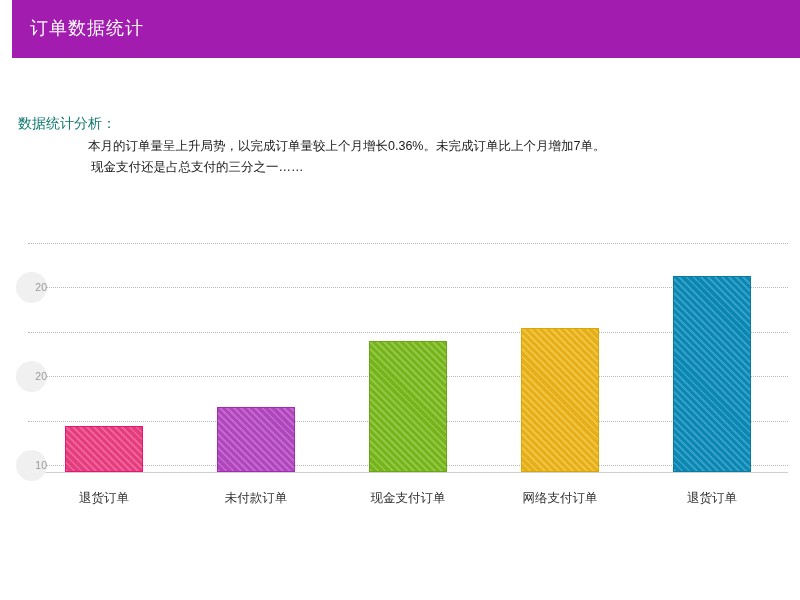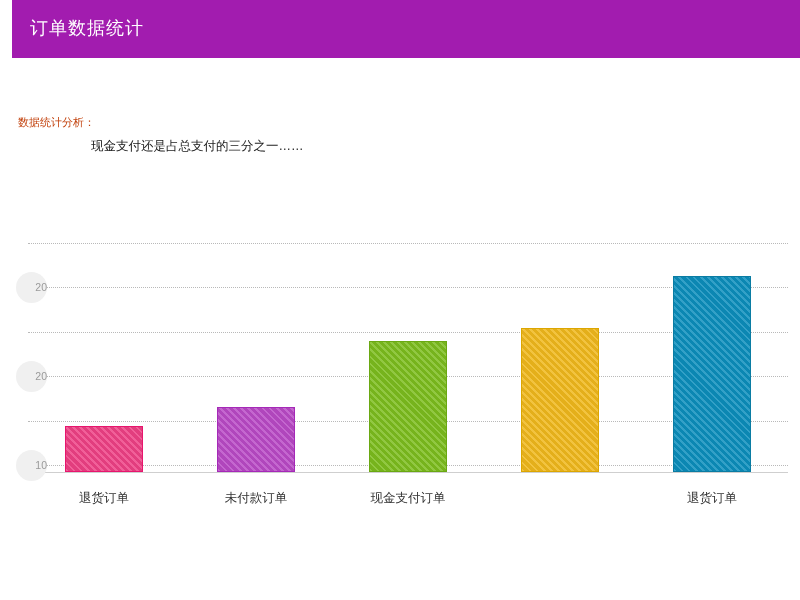--- a/index.html
+++ b/index.html
@@ -40,22 +40,22 @@
   .analysis {
     position: absolute;
     left: 0;
     top: 110px;
     width: 800px;
   }
   .analysis-label {
     position: absolute;
     left: 18px;
     top: 5px;
-    font-size: 11px;
-    color: #c2410c;
+    font-size: 14px;
+    color: #0f766e;
     white-space: nowrap;
   }
   .analysis-body {
     position: absolute;
     left: 88px;
     top: 26px;
     width: 700px;
     font-size: 12.5px;
     color: #1a1a1a;
     line-height: 21px;
@@ -143,20 +143,21 @@
 </head>
 <body>
 
 <div class="header-bar">
   <div class="header-title">订单数据统计</div>
 </div>
 
 <div class="analysis">
   <div class="analysis-label">数据统计分析：</div>
   <div class="analysis-body">
+    <span class="line-1">本月的订单量呈上升局势，以完成订单量较上个月增长0.36%。未完成订单比上个月增加7单。</span>
     <span class="line-2">现金支付还是占总支付的三分之一……</span>
   </div>
 </div>
 
 <div class="chart">
   <div class="plot" id="plot-area">
     <div class="axis-baseline"></div>
   <div class="gridline" style="top: 13px;"></div>
       <div class="gridline" style="top: 57px;"></div>
       <div class="gridline" style="top: 102px;"></div>
@@ -179,15 +180,16 @@
         <div class="bar-fill" style="background-image: repeating-linear-gradient(45deg, rgba(255, 255, 255, 0.16) 0px, rgba(255, 255, 255, 0.16) 2px, rgba(0, 0, 0, 0.05) 2px, rgba(0, 0, 0, 0.05) 5px);"></div>
       </div>
       <div class="bar" style="left: 673px; width: 78px; height: 196px; bottom: 8px; background: rgb(12, 142, 188); border: 1.5px solid rgb(10, 124, 163);">
         <div class="bar-fill" style="background-image: repeating-linear-gradient(45deg, rgba(255, 255, 255, 0.16) 0px, rgba(255, 255, 255, 0.16) 2px, rgba(0, 0, 0, 0.05) 2px, rgba(0, 0, 0, 0.05) 5px);"></div>
       </div>
     </div>
   <div class="xlabels" id="xlabel-area">
       <div class="xlabel" style="left: 28px; width: 152px;">退货订单</div>
       <div class="xlabel" style="left: 180px; width: 152px;">未付款订单</div>
       <div class="xlabel" style="left: 332px; width: 152px;">现金支付订单</div>
+      <div class="xlabel" style="left: 484px; width: 152px;">网络支付订单</div>
       <div class="xlabel" style="left: 636px; width: 152px;">退货订单</div>
     </div>
 </div>
 
 </body></html>

